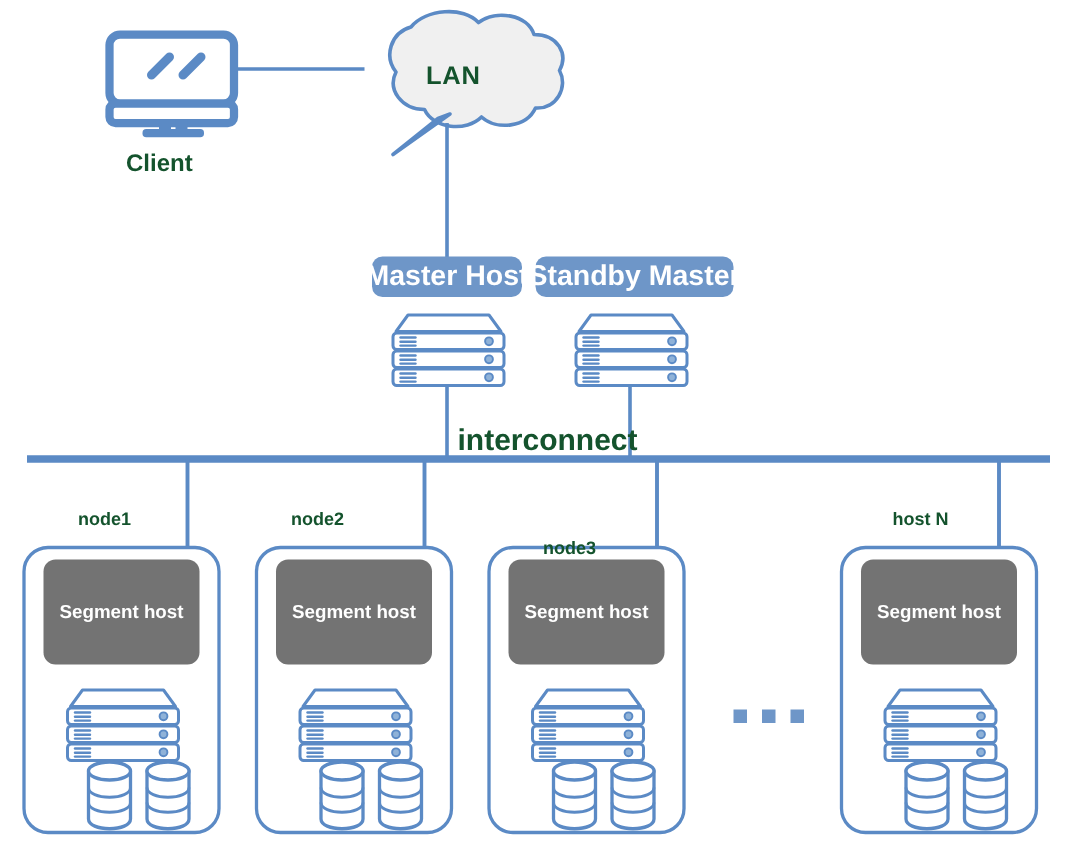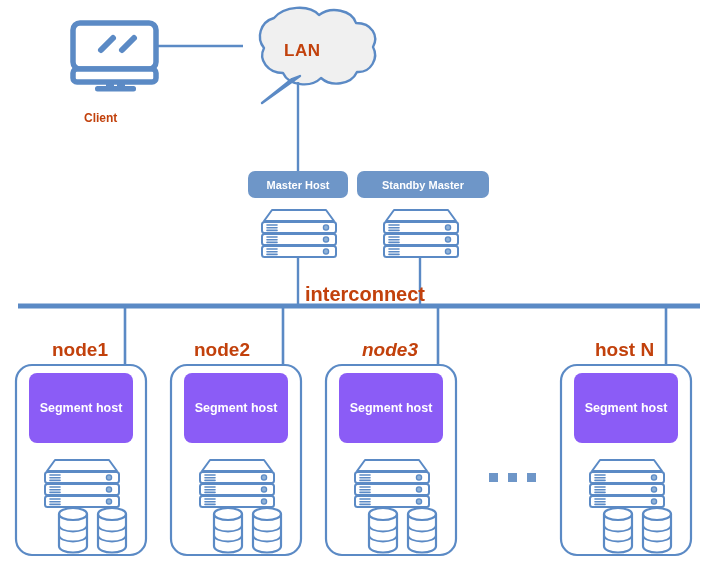--- a/index.html
+++ b/index.html
@@ -21,45 +21,45 @@
     position: absolute;
     left: 0;
     top: 0;
     width: 714px;
     height: 564px;
   }
   .lbl {
     position: absolute;
     font-family: "Liberation Sans", sans-serif;
     font-weight: bold;
-    color: #c2410c;
+    color: #14532d;
     white-space: nowrap;
     line-height: 1;
   }
-  .lbl-client   { font-size: 12px; left: 84px;  top: 112px; }
+  .lbl-client   { font-size: 16px; left: 84px;  top: 102px; }
   .lbl-lan      { font-size: 17px; left: 284px; top: 42px; letter-spacing: .5px; }
   .lbl-inter    { font-size: 20px; left: 305px; top: 284px; }
-  .lbl-node     { font-size: 19px; }
+  .lbl-node     { font-size: 12px; }
   .badge {
     position: absolute;
     background: #6e96c8;
     border-radius: 7px;
     color: #ffffff;
     font-family: "Liberation Sans", sans-serif;
     font-weight: bold;
-    font-size: 11px;
+    font-size: 19px;
     display: flex;
     align-items: center;
     justify-content: center;
     white-space: nowrap;
     height: 27px;
   }
   .seg-box {
     position: absolute;
-    background: #8b5cf6;
+    background: #737373;
     border-radius: 8px;
     color: #ffffff;
     font-family: "Liberation Sans", sans-serif;
     font-weight: bold;
     font-size: 12.5px;
     display: flex;
     align-items: center;
     justify-content: center;
     white-space: nowrap;
   }
@@ -210,21 +210,21 @@
   <div class="lbl lbl-client">Client</div>
   <div class="lbl lbl-lan">LAN</div>
 
   <div class="badge" style="left:248px; top:171px; width:100px;">Master Host</div>
   <div class="badge" style="left:357px; top:171px; width:132px;">Standby Master</div>
 
   <div class="lbl lbl-inter">interconnect</div>
 
   <div class="lbl lbl-node" style="left:52px;  top:340px;">node1</div>
   <div class="lbl lbl-node" style="left:194px; top:340px;">node2</div>
-  <div class="lbl lbl-node" style="left:362px; top:340px;font-style:italic;">node3</div>
+  <div class="lbl lbl-node" style="left:362px; top:359px;">node3</div>
   <div class="lbl lbl-node" style="left:595px; top:340px;">host N</div>
 
   <div class="seg-box" style="left:29px;  top:373px; width:104px; height:70px;">Segment host</div>
   <div class="seg-box" style="left:184px; top:373px; width:104px; height:70px;">Segment host</div>
   <div class="seg-box" style="left:339px; top:373px; width:104px; height:70px;">Segment host</div>
   <div class="seg-box" style="left:574px; top:373px; width:104px; height:70px;">Segment host</div>
 
 </div>
 
 </body></html>

